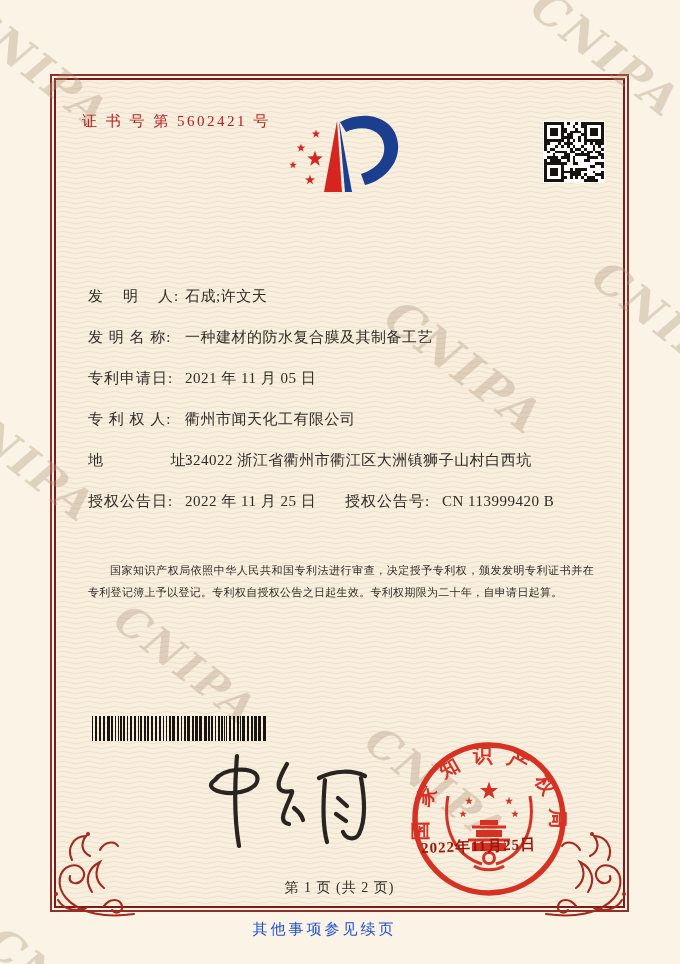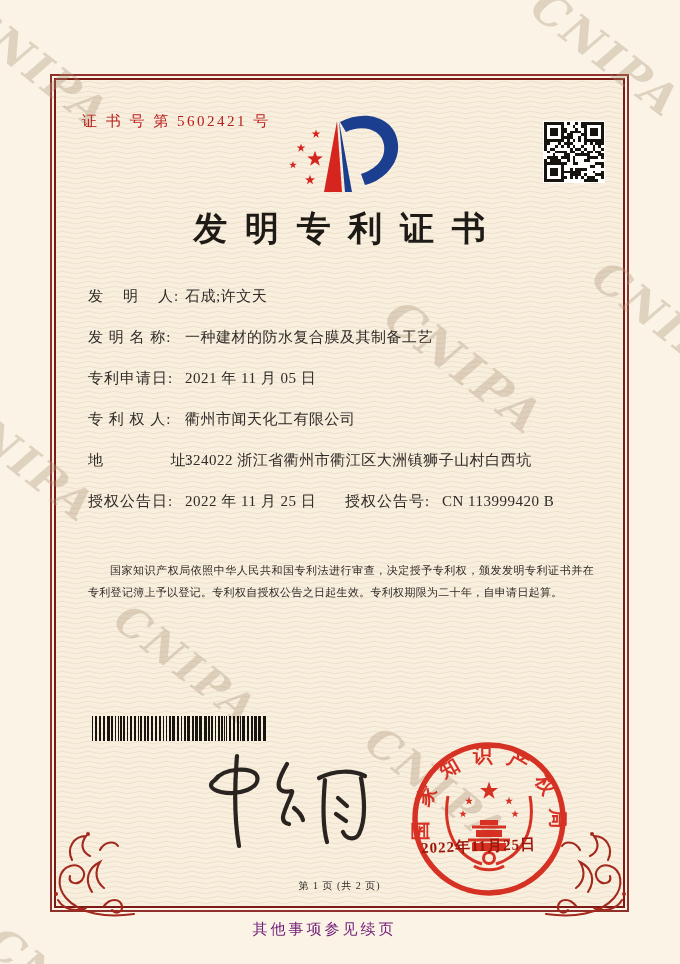--- a/index.html
+++ b/index.html
@@ -31,22 +31,22 @@
          text-align:justify;letter-spacing:.3px;}
   .paras p{margin:0 0 3px 0;text-indent:2em;}
   .barcode{left:92px;top:716px;width:178px;height:25px;display:flex;align-items:stretch;}
   .barcode div{background:#17130f;}
   .director{left:90px;top:777px;font-size:16.5px;letter-spacing:2px;line-height:35px;}
   .sig{left:195px;top:750px;}
   .seal{left:404px;top:734px;opacity:.95;}
   .seal-date{left:421px;top:837px;font-size:15px;font-weight:bold;color:#9a150a;
              letter-spacing:1px;transform:rotate(-2deg);z-index:3;}
   .orn{z-index:3;}
-  .page-num{left:50px;top:879px;width:579px;text-align:center;font-size:10px;letter-spacing:1px;}
-  .footer-note{left:0;top:920px;width:649px;text-align:center;font-size:15px;letter-spacing:3px;color:#701a75;}
+  .page-num{left:50px;top:879px;width:579px;text-align:center;font-size:14px;letter-spacing:1px;}
+  .footer-note{left:0;top:920px;width:649px;text-align:center;font-size:15px;letter-spacing:3px;color:#1d4ed8;}
   .qr{left:543px;top:121px;background:#fff;padding:1px;}
 </style>
 </head>
 <body>
 
 <div class="page">
 
   <div class="frame">
     <div class="frame-inner">
       <svg class="waves" width="100%" height="100%">
@@ -317,21 +317,20 @@
       <rect x="4" y="20" width="1" height="1" fill="#17130f"></rect>
       <rect x="5" y="20" width="1" height="1" fill="#17130f"></rect>
       <rect x="6" y="20" width="1" height="1" fill="#17130f"></rect>
       <rect x="14" y="20" width="1" height="1" fill="#17130f"></rect>
       <rect x="15" y="20" width="1" height="1" fill="#17130f"></rect>
       <rect x="16" y="20" width="1" height="1" fill="#17130f"></rect>
       <rect x="17" y="20" width="1" height="1" fill="#17130f"></rect>
       <rect x="18" y="20" width="1" height="1" fill="#17130f"></rect>
     </svg>
 
-  <div class="abs title">发明专利证书</div>
 
   <div class="abs fields">
     <div class="frow">
       <span class="flabel">发    明    人:</span><span class="fvalue">石成;许文天</span>
     </div>
     <div class="frow">
       <span class="flabel">发 明 名 称:</span><span class="fvalue">一种建材的防水复合膜及其制备工艺</span>
     </div>
     <div class="frow">
       <span class="flabel">专利申请日:</span><span class="fvalue">2021 年 11 月 05 日</span>

